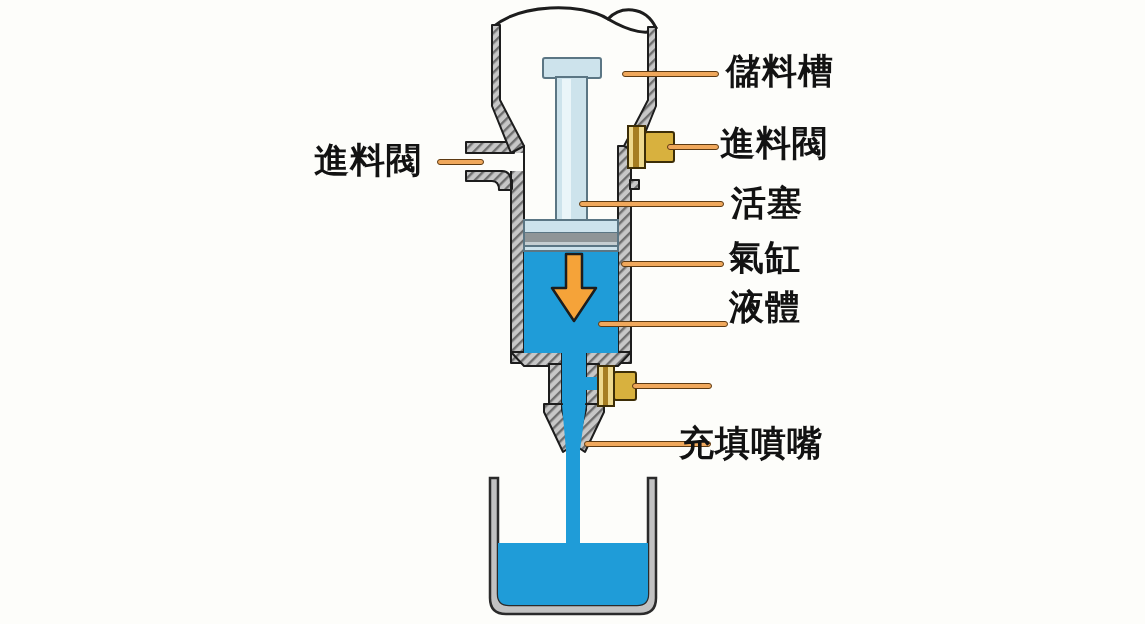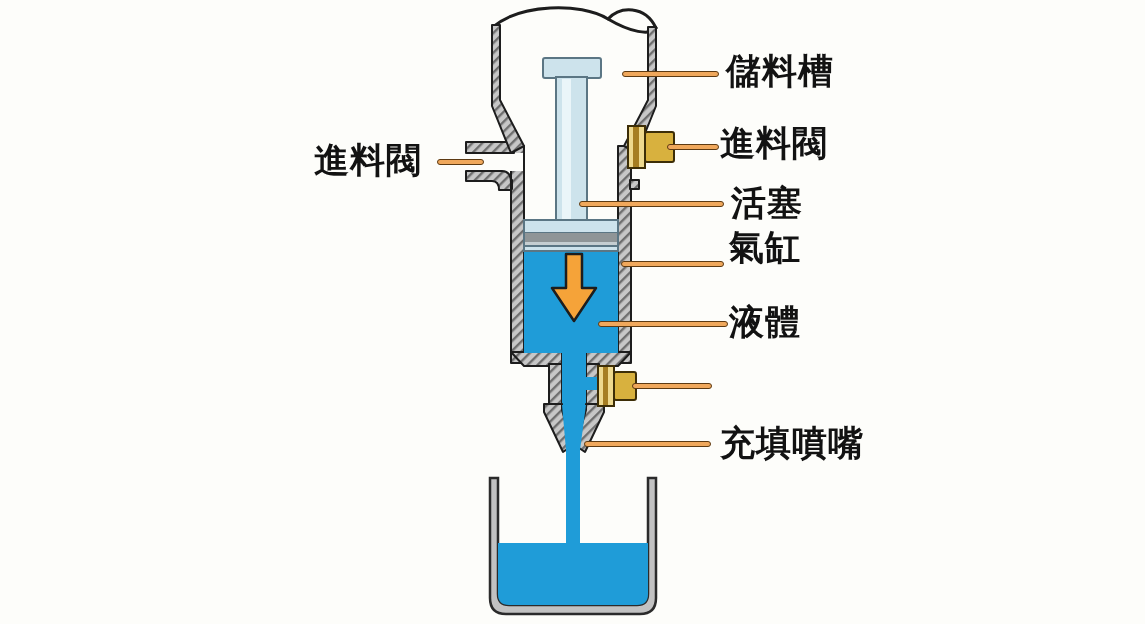--- a/index.html
+++ b/index.html
@@ -130,17 +130,17 @@
   <div class="leader" style="left:579px;top:201px;width:143px;"></div>
   <div class="leader" style="left:621px;top:261px;width:101px;"></div>
   <div class="leader" style="left:598px;top:321px;width:128px;"></div>
   <div class="leader" style="left:632px;top:383px;width:78px;"></div>
   <div class="leader" style="left:584px;top:441px;width:125px;"></div>
 
   <div class="lbl" style="left:726px;top:52px;">儲料槽</div>
   <div class="lbl" style="left:314px;top:141px;">進料閥</div>
   <div class="lbl" style="left:720px;top:124px;">進料閥</div>
   <div class="lbl" style="left:731px;top:184px;text-align:right;">活塞</div>
-  <div class="lbl" style="left:729px;top:228px;">氣缸</div>
-  <div class="lbl" style="left:729px;top:303px;text-align:center;">液體</div>
-  <div class="lbl" style="left:720px;top:424px;">充填噴嘴</div>
+  <div class="lbl" style="left:729px;top:238px;">氣缸</div>
+  <div class="lbl" style="left:729px;top:288px;text-align:center;">液體</div>
+  <div class="lbl" style="left:679px;top:424px;">充填噴嘴</div>
 
 </div>
 
 </body></html>

